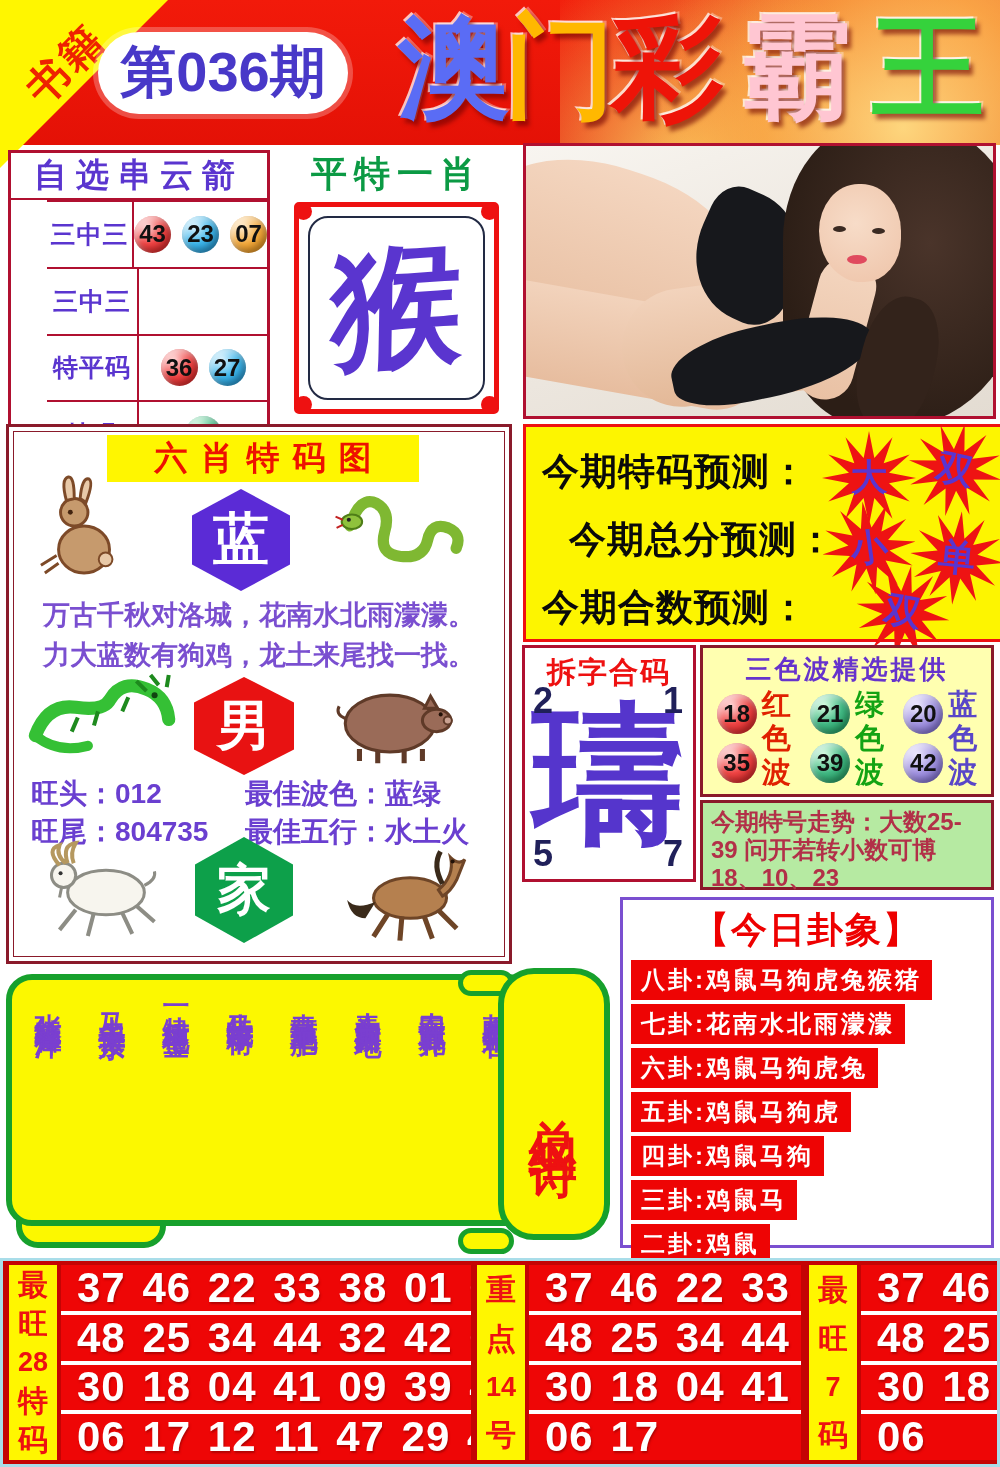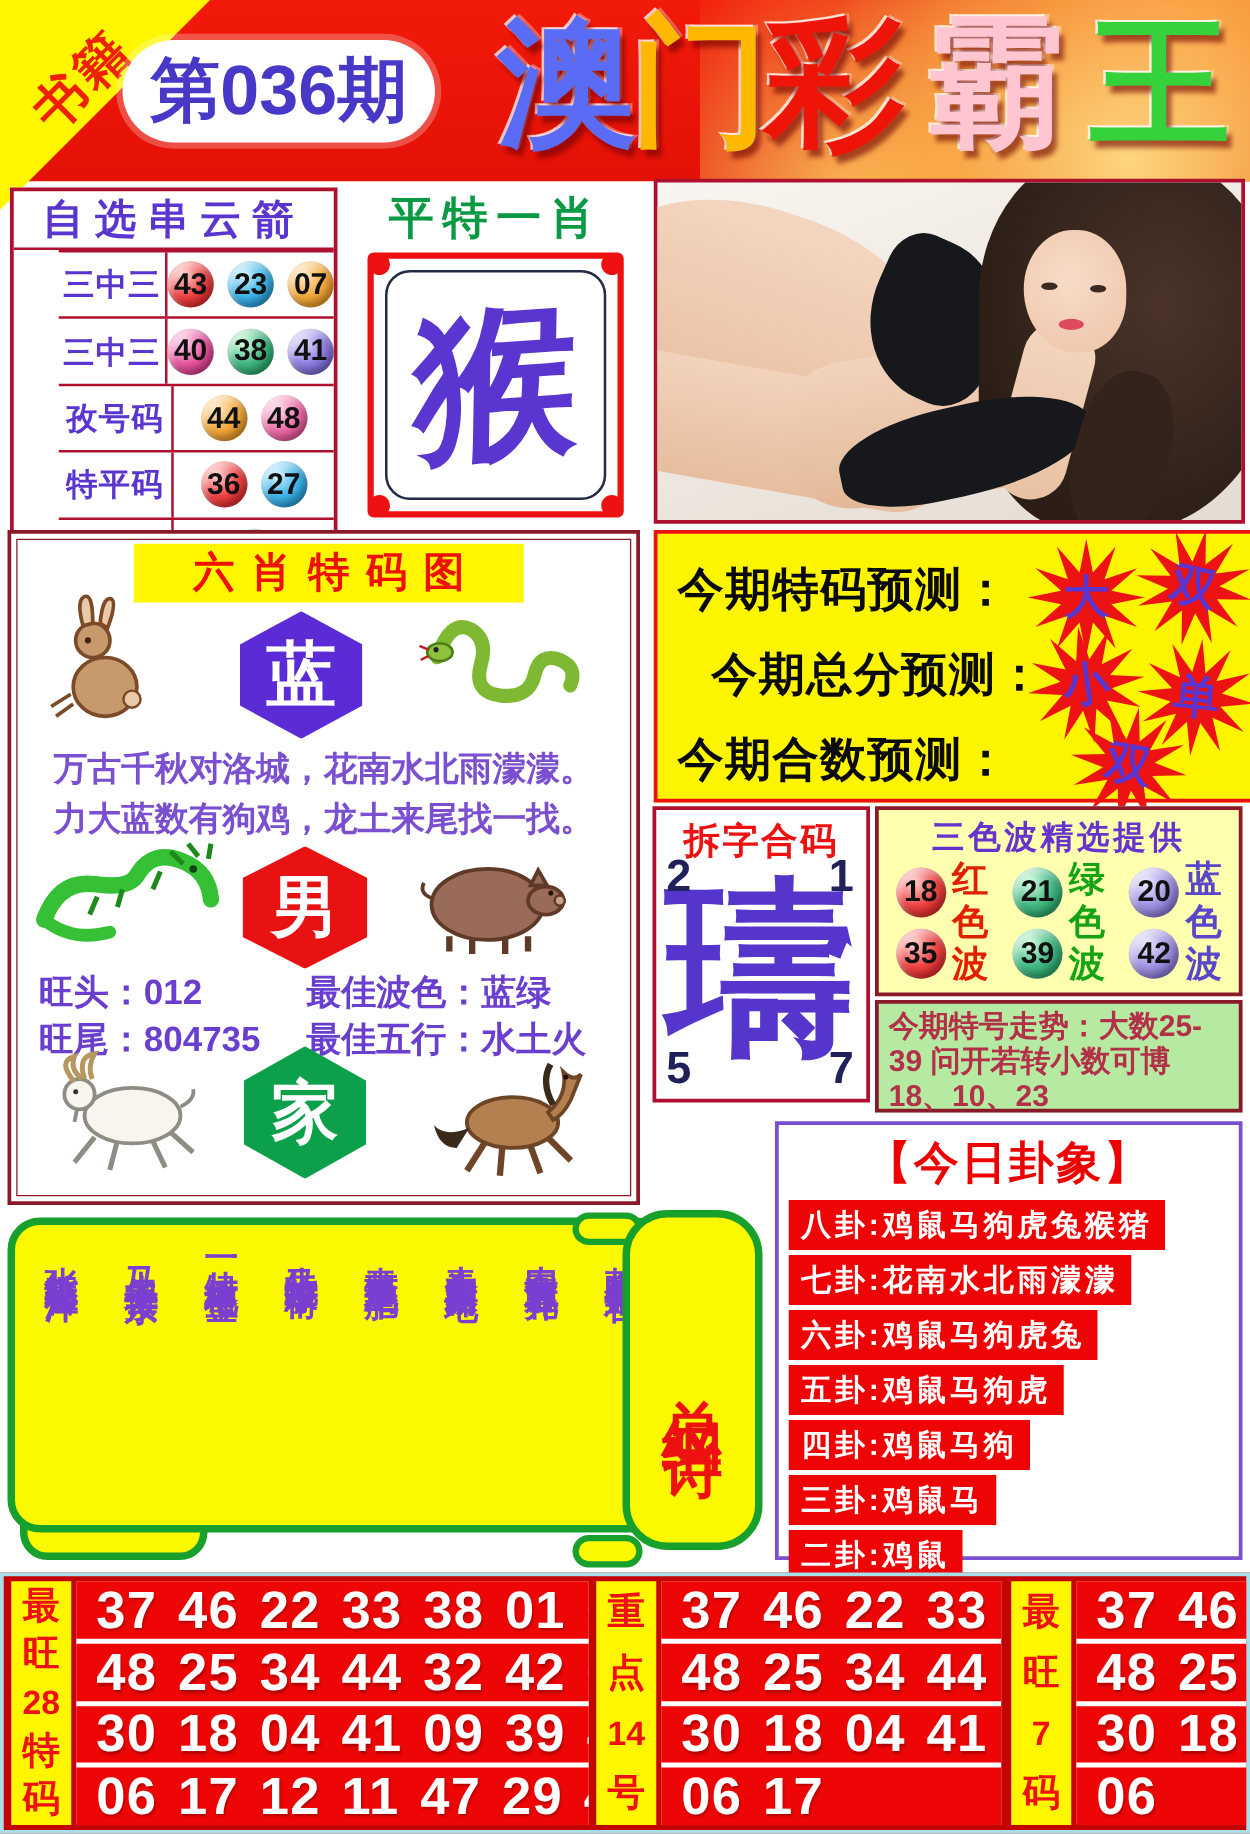--- a/index.html
+++ b/index.html
@@ -225,32 +225,20 @@
     <div class="pick-row">
       <div class="pick-label">三中三</div>
       <div class="balls">
         <div class="ball b-red">43</div>
         <div class="ball b-blue">23</div>
         <div class="ball b-orange">07</div>
       </div>
     </div>
     <div class="pick-row">
       <div class="pick-label">三中三</div>
-      <div class="balls">
-        <div class="ball b-magenta">40</div>
-        <div class="ball b-green">38</div>
-        <div class="ball b-purple">41</div>
-      </div>
-    </div>
-    <div class="pick-row">
-      <div class="pick-label">孜号码</div>
-      <div class="balls">
-        <div class="ball b-orange">44</div>
-        <div class="ball b-pink">48</div>
-      </div>
     </div>
     <div class="pick-row">
       <div class="pick-label">特平码</div>
       <div class="balls">
         <div class="ball b-red">36</div>
         <div class="ball b-blue">27</div>
       </div>
     </div>
     <div class="pick-row">
       <div class="pick-label">特码</div>

